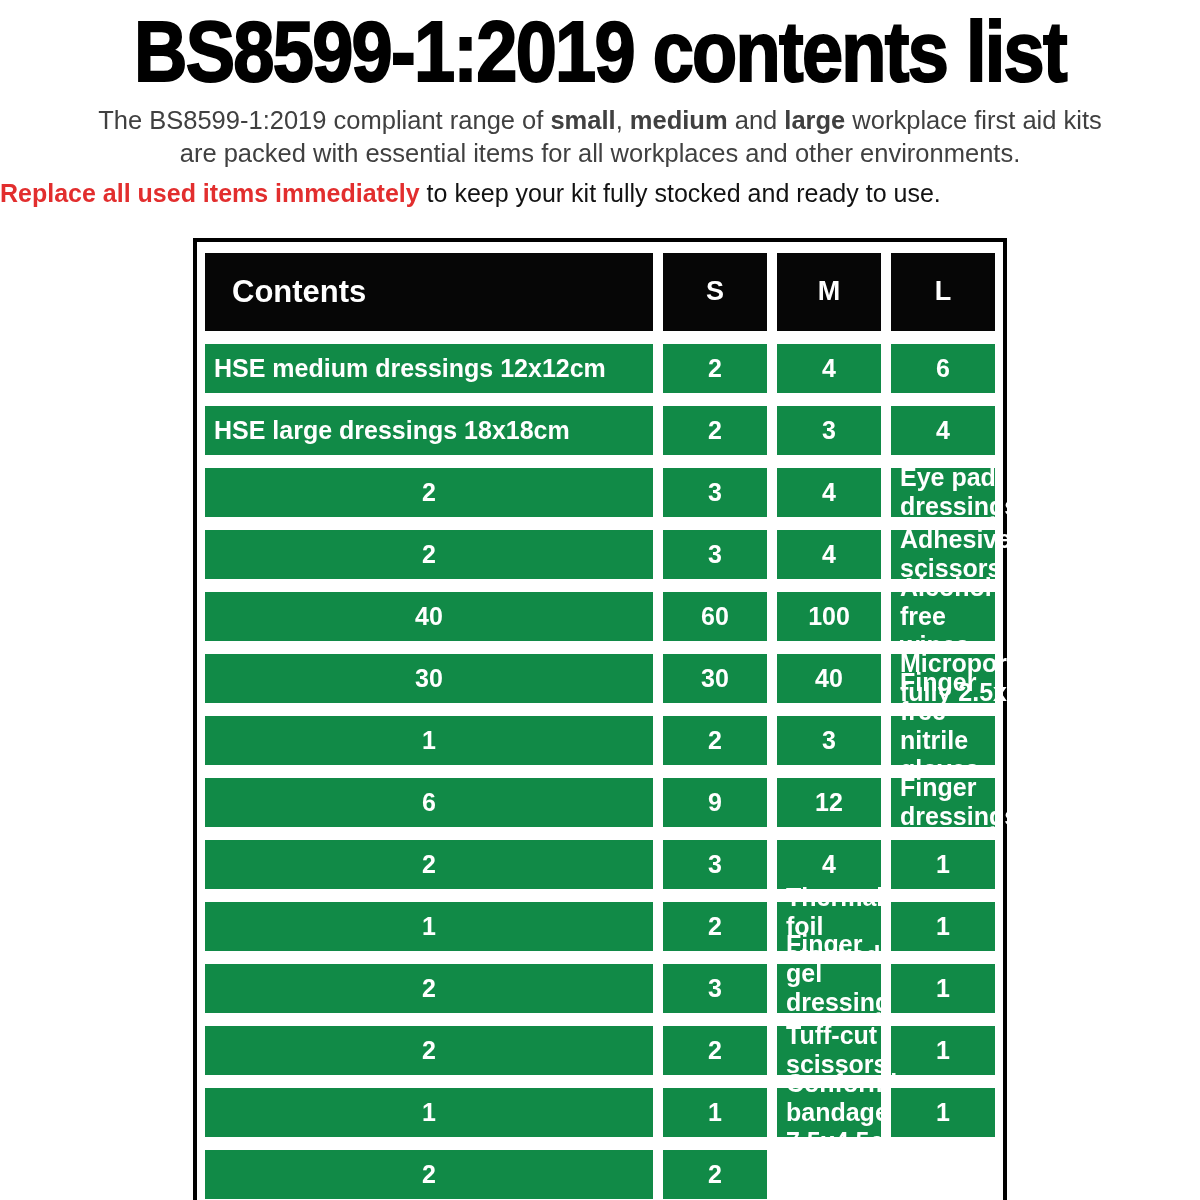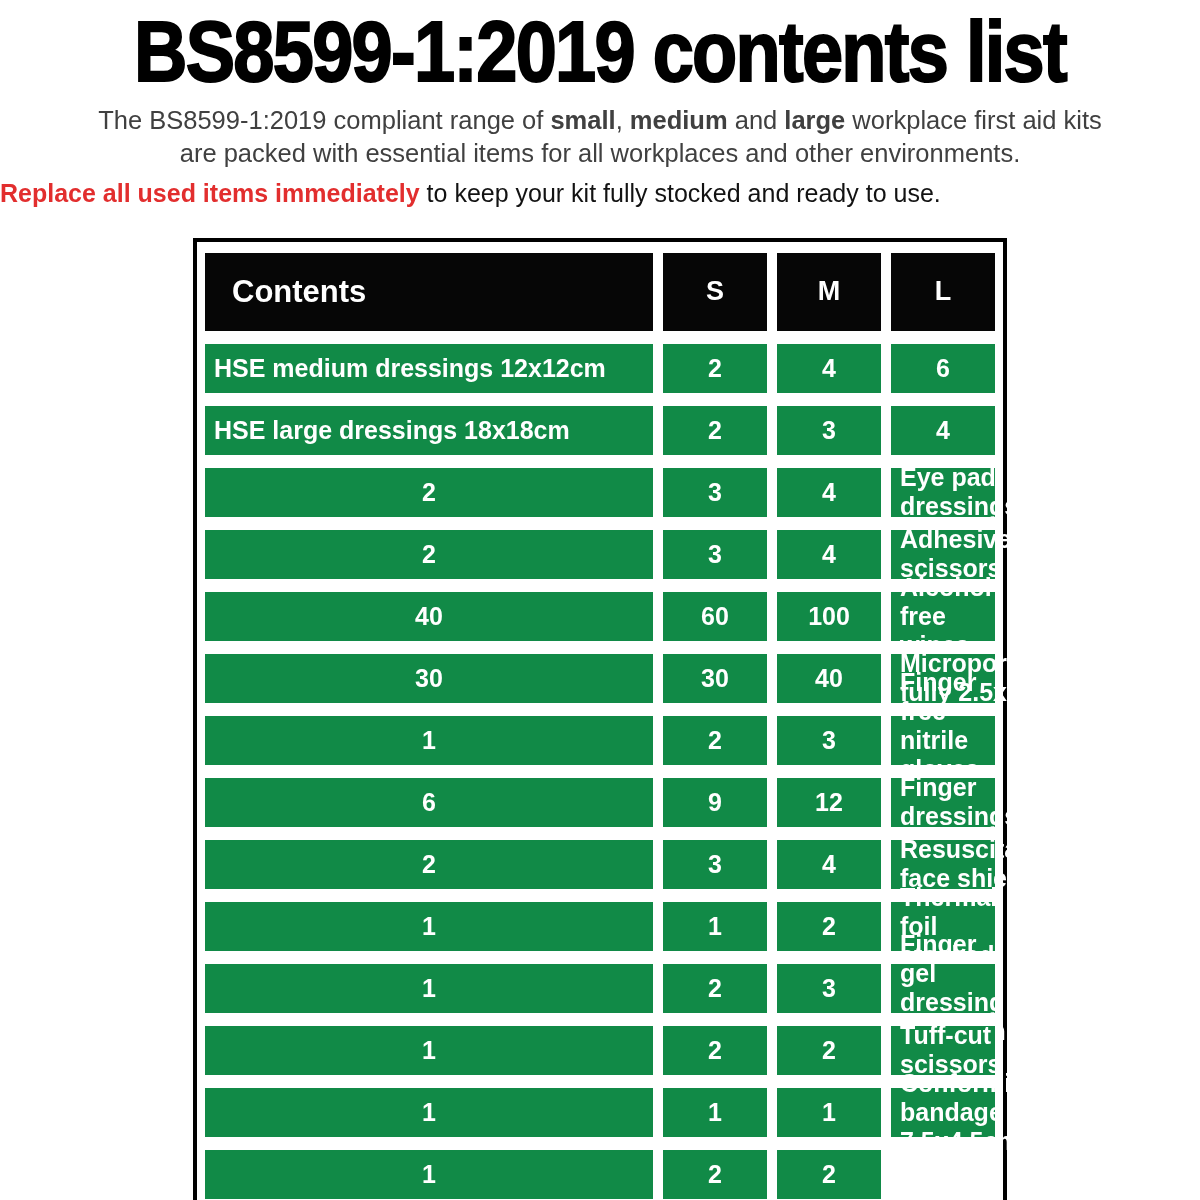--- a/index.html
+++ b/index.html
@@ -106,21 +106,20 @@
   <div class="cell item">Finger free nitrile gloves (pair)</div>
   <div class="cell qty">6</div>
   <div class="cell qty">9</div>
   <div class="cell qty">12</div>
 
   <div class="cell item">Finger dressings</div>
   <div class="cell qty">2</div>
   <div class="cell qty">3</div>
   <div class="cell qty">4</div>
 
-  <div class="cell item">Resuscitation face shield</div>
   <div class="cell qty">1</div>
   <div class="cell qty">1</div>
   <div class="cell qty">2</div>
 
   <div class="cell item">Thermal foil stocked</div>
   <div class="cell qty">1</div>
   <div class="cell qty">2</div>
   <div class="cell qty">3</div>
 
   <div class="cell item">Finger gel dressing 10x10cm</div>

